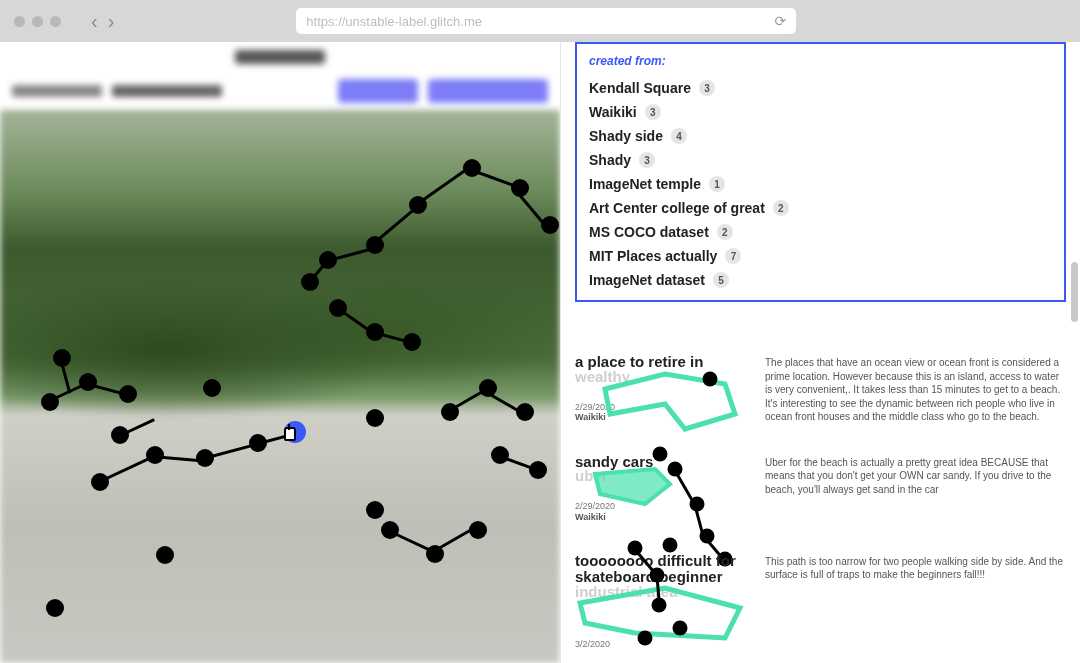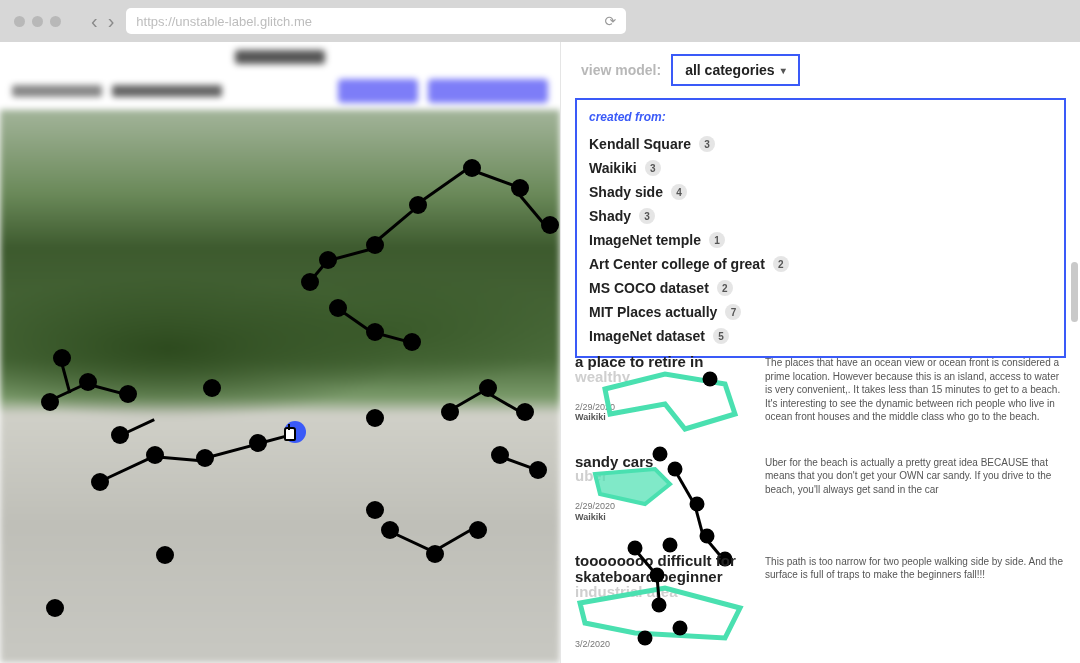--- a/index.html
+++ b/index.html
@@ -14,20 +14,21 @@
     align-items: center;
     padding: 0 14px;
     gap: 12px;
   }
   .traffic { display: flex; gap: 7px; }
   .dot { width: 11px; height: 11px; border-radius: 50%; background: #b8b8b8; }
   .navarrows { display: flex; gap: 10px; margin-left: 18px; color: #8a8a8a; font-size: 20px; }
   .navarrows span { cursor: default; }
   .urlbar {
     flex: 0 0 500px;
+    margin-left: 170px;
     height: 26px;
     background: #fff;
     border-radius: 5px;
     display: flex;
     align-items: center;
     padding: 0 10px;
     color: #bdbdbd;
     font-size: 13px;
     position: relative;
   }
@@ -257,27 +258,20 @@
       <div class="node" style="left:488px;top:278px;"></div>
       <div class="node" style="left:525px;top:302px;"></div>
       <div class="node" style="left:500px;top:345px;"></div>
       <div class="node" style="left:538px;top:360px;"></div>
     </div>
 
     <div class="cursor"></div>
   </div>
 
   <div class="rightpanel">
-    <div class="rp-head">
-      <span class="lbl">view model:</span>
-      <div class="dropdown">
-        <span>all categories</span>
-        <span class="caret">▾</span>
-      </div>
-    </div>
 
     <div class="createdbox">
       <div class="hdr">created from:</div>
       <div class="srcrow">
           <span class="nm">Kendall Square</span>
           <span class="badge">3</span>
         </div>
       <div class="srcrow">
           <span class="nm">Waikiki</span>
           <span class="badge">3</span>

